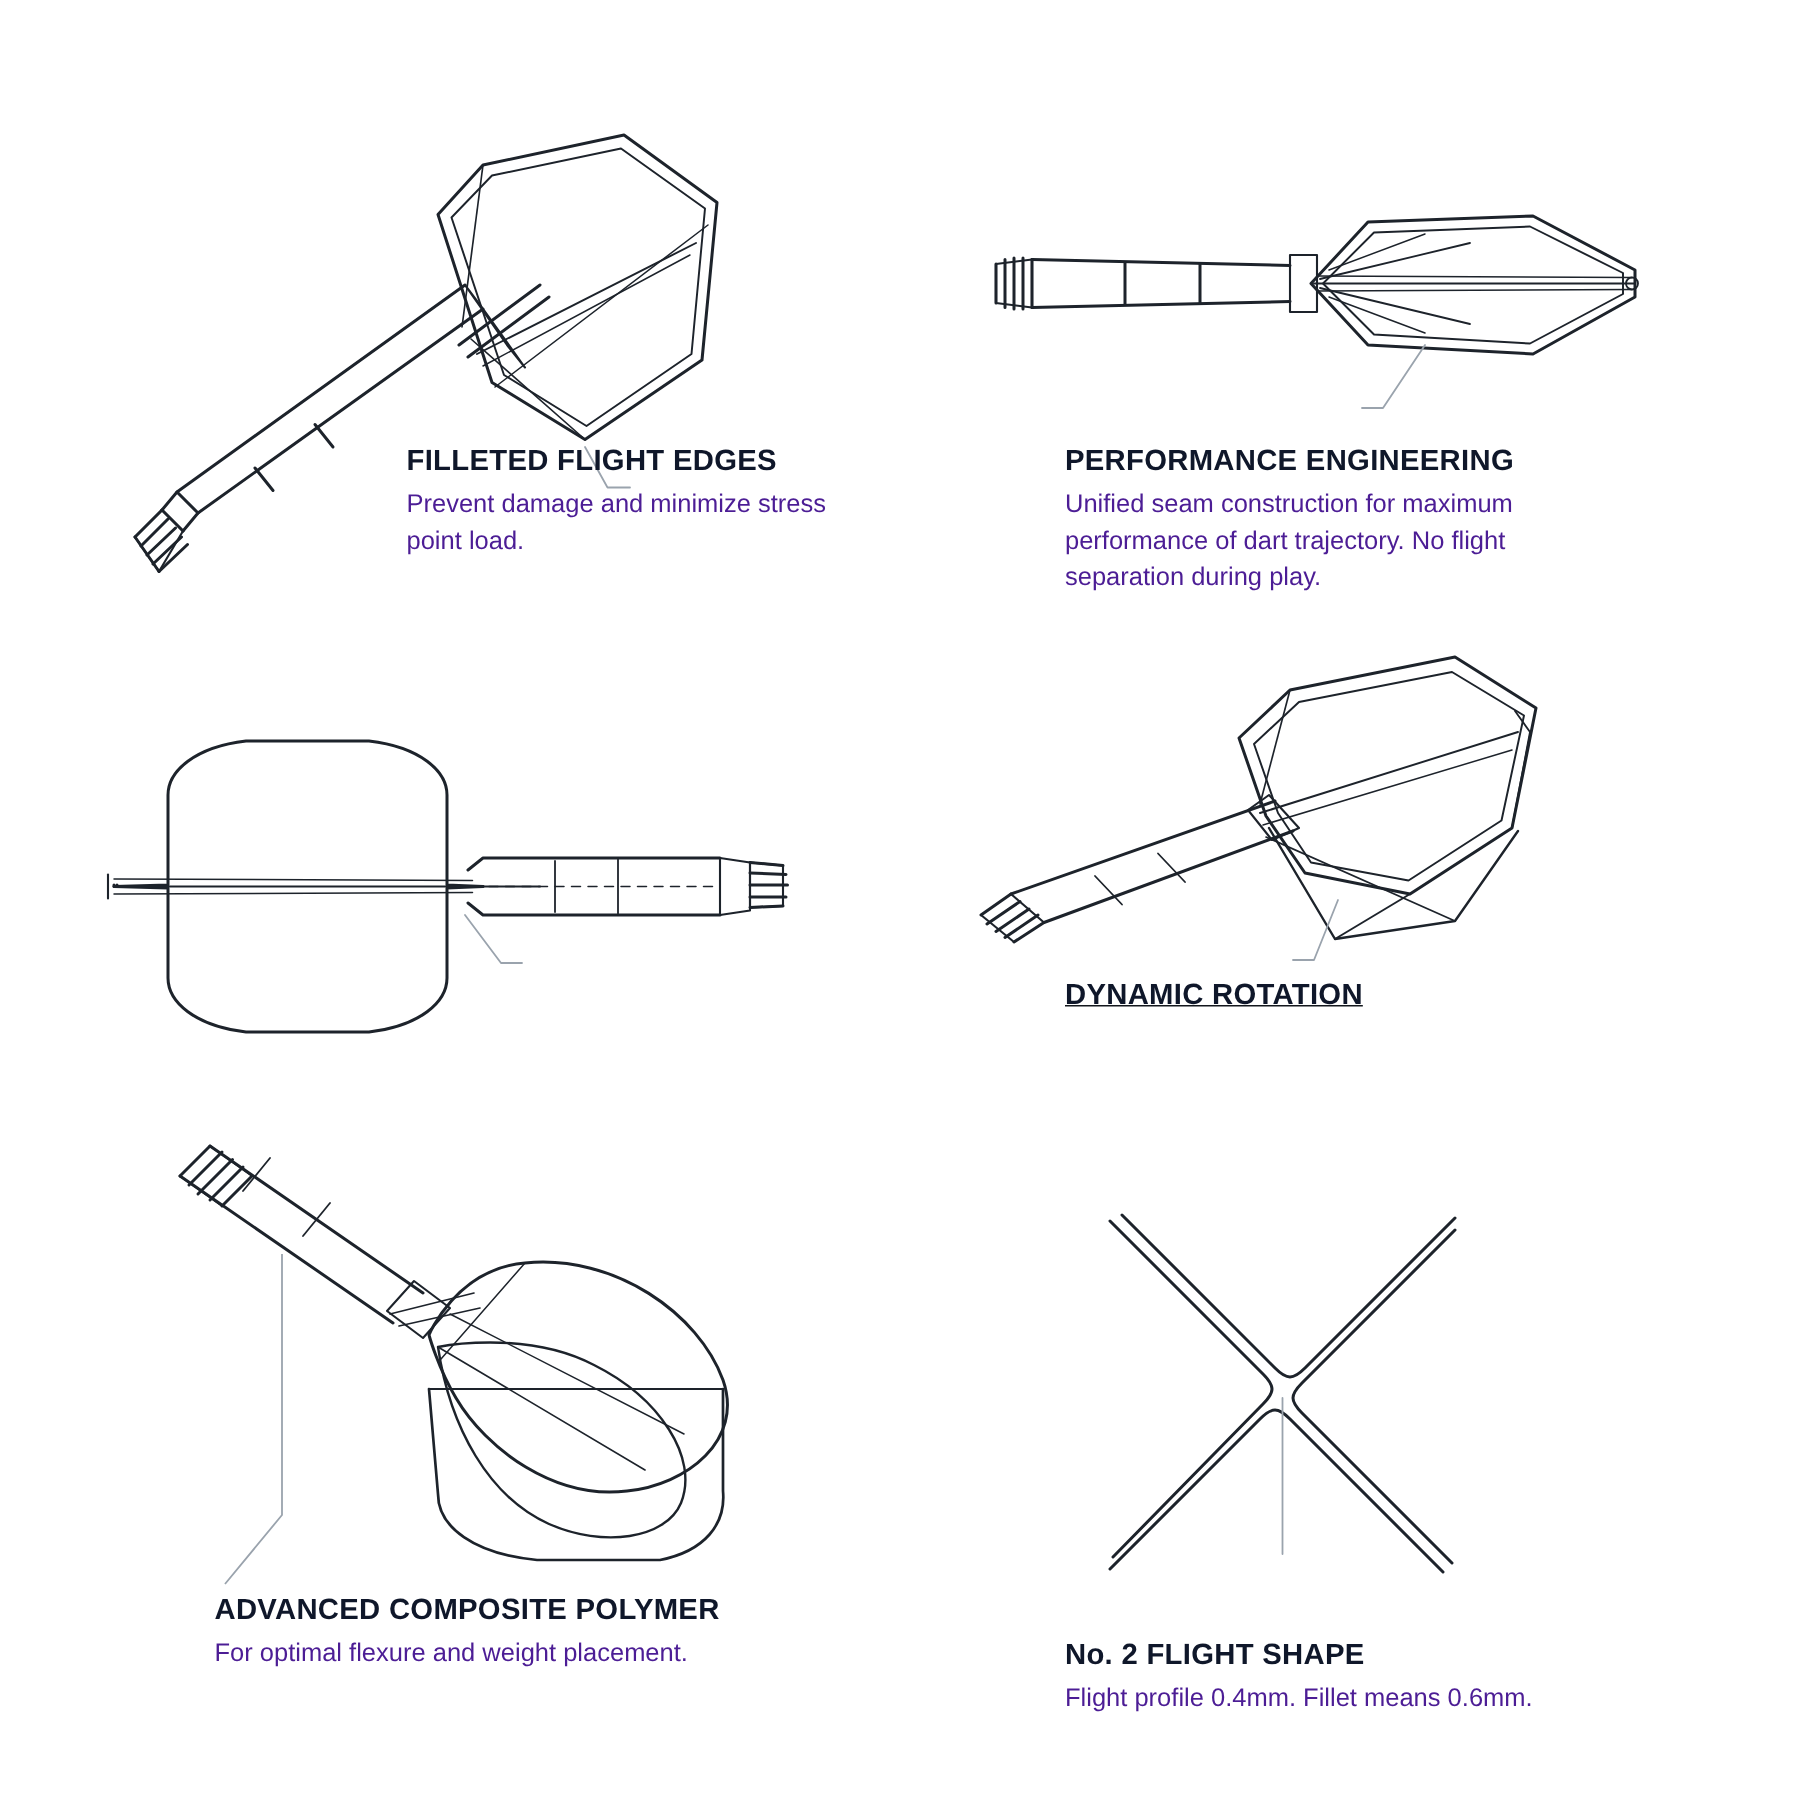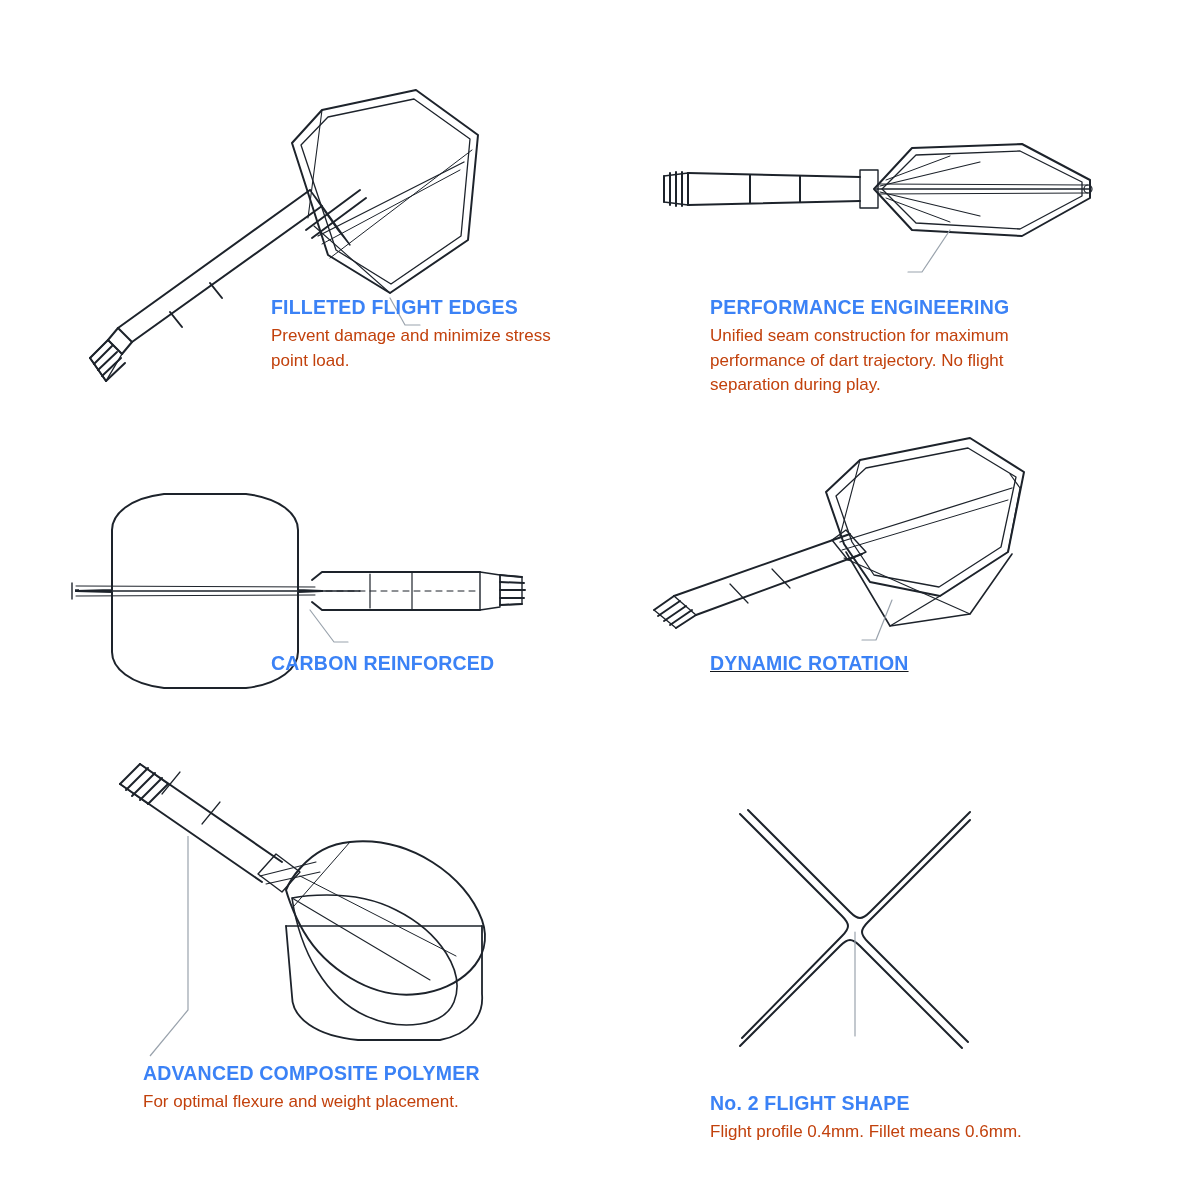--- a/index.html
+++ b/index.html
@@ -32,29 +32,29 @@
     overflow: visible;
   }
   .caption {
     position: absolute;
   }
   .caption h3 {
     margin: 0 0 6px 0;
     font-size: 19.5px;
     font-weight: 700;
     letter-spacing: 0.2px;
-    color: #3b82f6;
+    color: #0f172a;
     line-height: 1.15;
   }
   .caption p {
     margin: 0;
     font-size: 17px;
     font-weight: 400;
     line-height: 1.42;
-    color: #c2410c;
+    color: #4c1d95;
   }
   
   #feature-filleted-flight-edges .caption { left: 271px; top: 296px; width: 300px; }
   #feature-performance-engineering .caption { left: 710px; top: 296px; width: 370px; }
   #feature-carbon-reinforced .caption { left: 271px; top: 652px; width: 300px; }
   #feature-dynamic-rotation .caption { left: 710px; top: 652px; width: 360px; text-decoration: underline; }
   #feature-advanced-composite-polymer .caption { left: 143px; top: 1062px; width: 420px; }
   #feature-no-2-flight-shape .caption { left: 710px; top: 1092px; width: 400px; }
 
   .leader {
@@ -167,21 +167,20 @@
 
         <path d="M440 105 L462 107 M440 112 L464 113 M440 120 L465 120 M440 128 L464 128 M440 135 L462 134"></path>
         <path d="M440 105 L462 107 L462 134 L440 135 Z" stroke-width="1.4"></path>
 
         <path d="M266 121 L418 121" stroke-width="1" stroke-dasharray="6 5"></path>
 
         <path d="M250 140 L274 172 L288 172" stroke="#9aa3ad" stroke-width="1.2"></path>
       </svg>
     </div>
     <div class="caption">
-      <h3>CARBON REINFORCED</h3>
     </div>
   </div>
 
   <div class="feature" id="feature-dynamic-rotation">
     <div class="art" style="left:640px; top:430px;">
       <svg width="470" height="220" viewBox="0 0 470 220" fill="none" stroke="#1d232b" stroke-width="2" stroke-linejoin="round" stroke-linecap="round">
 
         <path d="M14 180 L34 166 M18 186 L40 171 M24 191 L46 176 M30 195 L52 180 M36 198 L56 185"></path>
         <path d="M14 180 L36 198" stroke-width="1.4"></path>
         <path d="M34 166 L56 185" stroke-width="1.4"></path>

